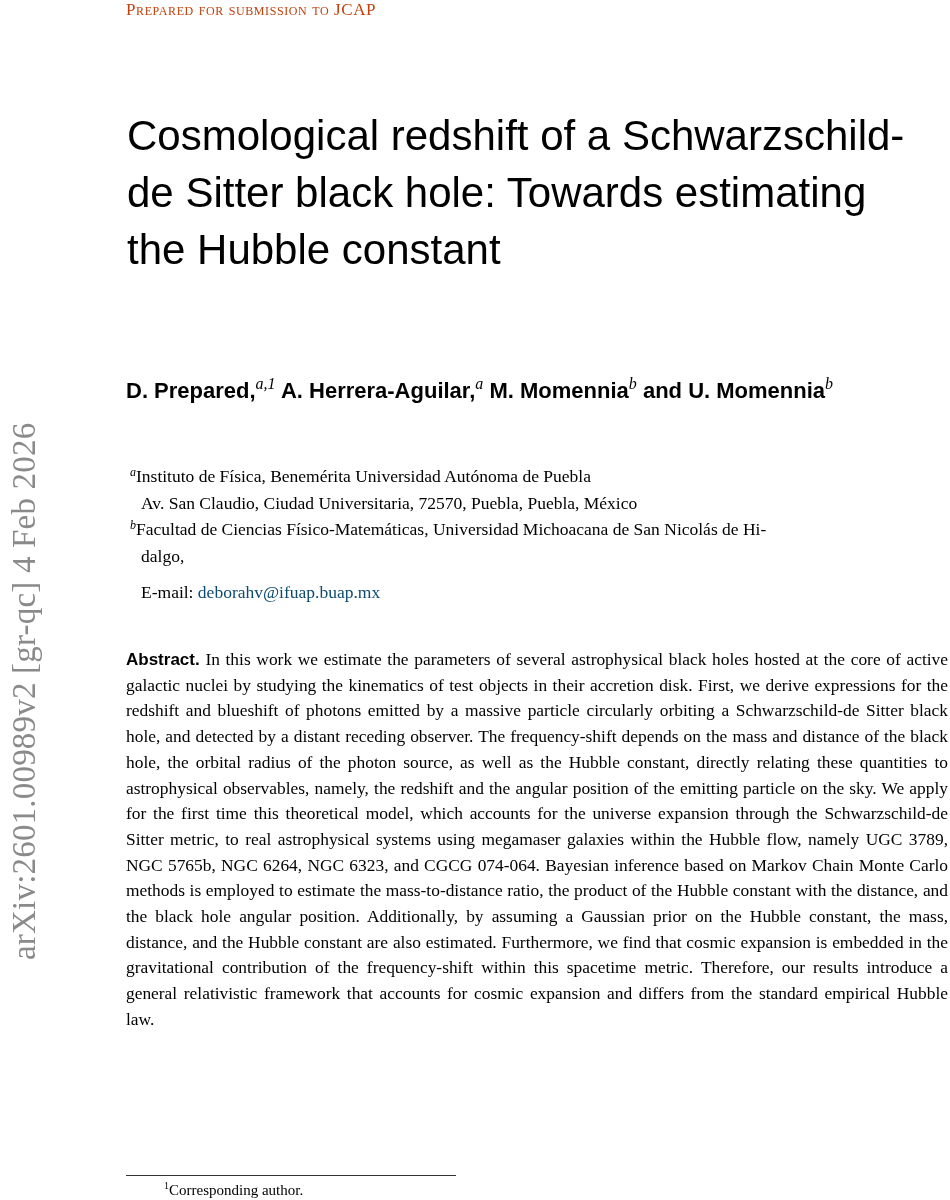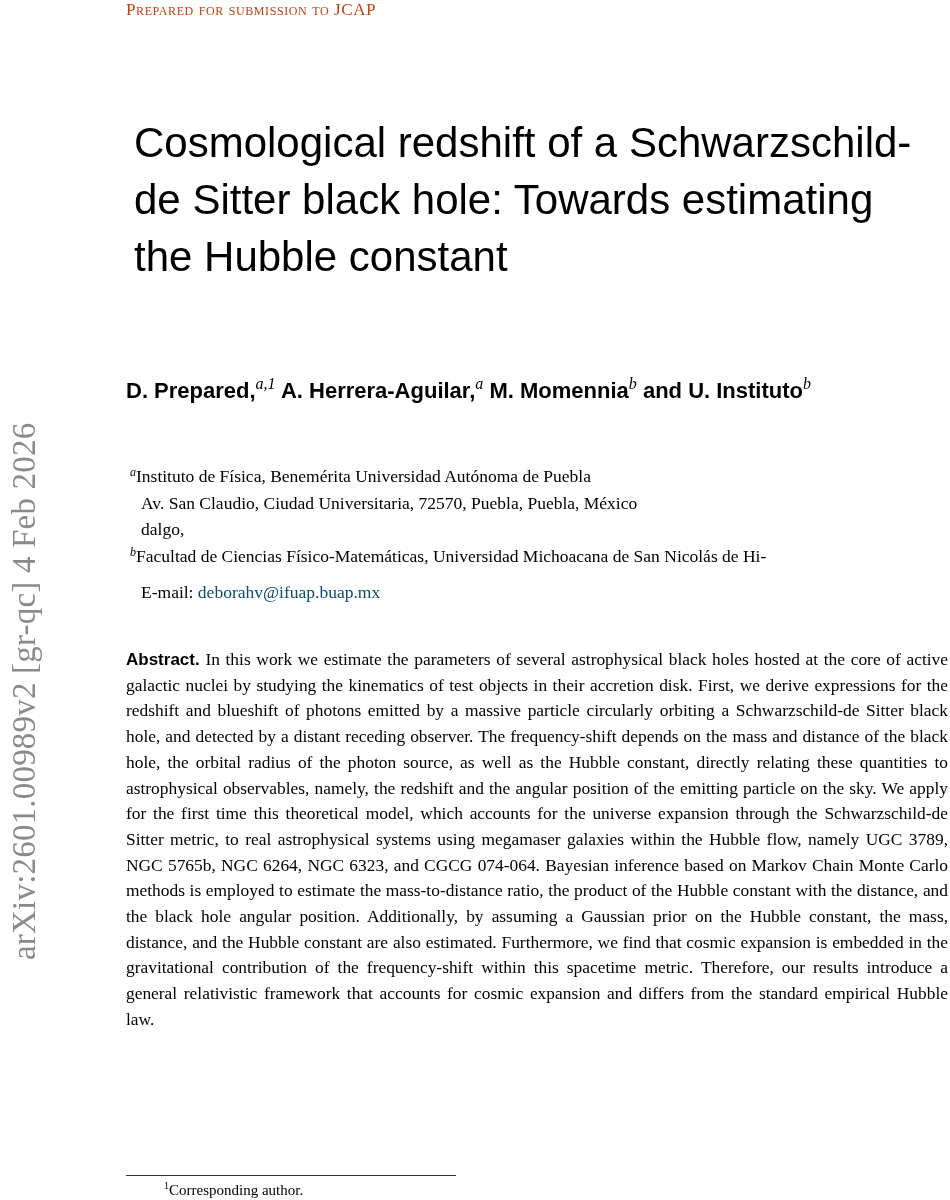--- a/index.html
+++ b/index.html
@@ -43,21 +43,21 @@
     }
     .title {
       position: absolute;
       left: 126px;
       top: 106px;
       width: 800px;
       font-family: "Liberation Sans", "DejaVu Sans", sans-serif;
       font-size: 42px;
       line-height: 57px;
       font-weight: normal;
-      margin: 8px;
+      margin: 1px;
       color: #000;
     }
     .authors {
       position: absolute;
       left: 126px;
       top: 376px;
       width: 790px;
       font-family: "Liberation Sans", "DejaVu Sans", sans-serif;
       font-size: 22px;
       font-weight: bold;
@@ -139,28 +139,28 @@
 <div class="running-head">Prepared for submission to JCAP</div>
 
 <div class="arxiv-stamp">arXiv:2601.00989v2  [gr-qc]  4 Feb 2026</div>
 
 <h1 class="title">Cosmological redshift of a Schwarzschild-de Sitter black hole: Towards estimating the Hubble constant</h1>
 
 <div class="authors">
   <span>D. Prepared,</span><sup>a,1</sup>
   <span>A. Herrera-Aguilar,</span><sup>a</sup>
   <span>M. Momennia</span><sup>b</sup>
-  <span>and U. Instituto</span><sup>b</sup>
+  <span>and U. Momennia</span><sup>b</sup>
 </div>
 
 <div class="affils">
   <span class="affil-line first"><sup>a</sup><span>Instituto de Física, Benemérita Universidad Autónoma de Puebla</span></span>
   <span class="affil-line">Av. San Claudio, Ciudad Universitaria, 72570, Puebla, Puebla, México</span>
+  <span class="affil-line first"><sup>b</sup><span>Facultad de Ciencias Físico-Matemáticas, Universidad Michoacana de San Nicolás de Hi-</span></span>
   <span class="affil-line">dalgo,</span>
-  <span class="affil-line first"><sup>b</sup><span>Facultad de Ciencias Físico-Matemáticas, Universidad Michoacana de San Nicolás de Hi-</span></span>
   <span class="email-line">
     <span>E-mail:</span>
     <a class="email-link" title="deborahv@ifuap.buap.mx">deborahv@ifuap.buap.mx</a>
   </span>
 </div>
 
 <p class="abstract">
   <span class="abstract-label">Abstract.</span>
   <span>In this work we estimate the parameters of several astrophysical black holes hosted at the core of active galactic nuclei by studying the kinematics of test objects in their accretion disk.  First, we derive expressions for the redshift and blueshift of photons emitted by a massive particle circularly orbiting a Schwarzschild-de Sitter black hole, and detected by a distant receding observer.  The frequency-shift depends on the mass and distance of the black hole, the orbital radius of the photon source, as well as the Hubble constant, directly relating these quantities to astrophysical observables, namely, the redshift and the angular position of the emitting particle on the sky. We apply for the first time this theoretical model, which accounts for the universe expansion through the Schwarzschild-de Sitter metric, to real astrophysical systems using megamaser galaxies within the Hubble flow, namely UGC 3789, NGC 5765b, NGC 6264, NGC 6323, and CGCG 074-064. Bayesian inference based on Markov Chain Monte Carlo methods is employed to estimate the mass-to-distance ratio, the product of the Hubble constant with the distance, and the black hole angular position. Additionally, by assuming a Gaussian prior on the Hubble constant, the mass, distance, and the Hubble constant are also estimated.  Furthermore, we find that cosmic expansion is embedded in the gravitational contribution of the frequency-shift within this spacetime metric. Therefore, our results introduce a general relativistic framework that accounts for cosmic expansion and differs from the standard empirical Hubble law.</span>
 </p>

